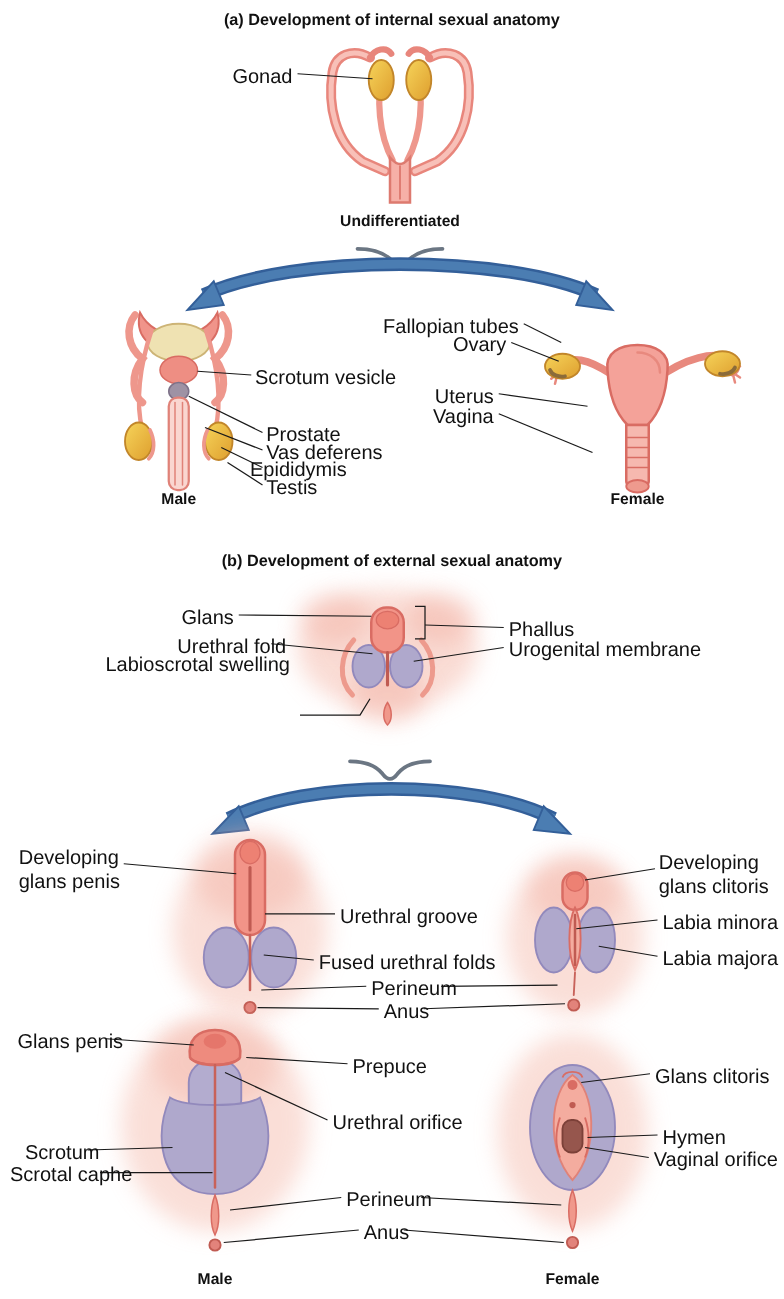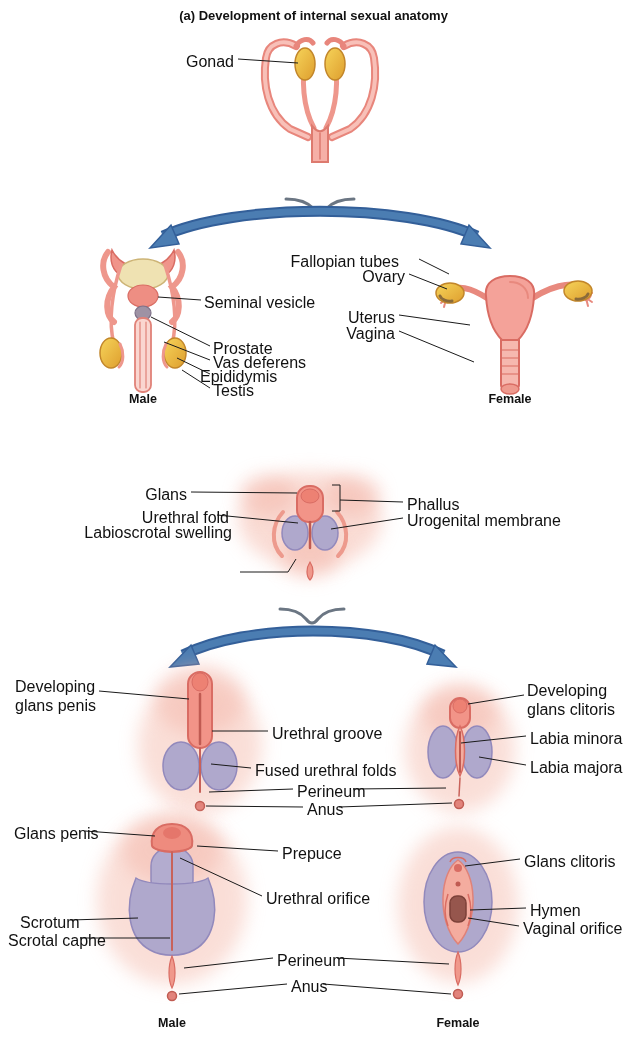--- a/index.html
+++ b/index.html
@@ -199,34 +199,36 @@
       <path d="M287,984 L179,994"></path>
       <path d="M323,984 L451,994"></path>
       <path d="M520,859 L465,866"></path>
       <path d="M526,908 L470,910"></path>
       <path d="M519,926 L468,918"></path>
     </g>
   </svg>
 
   <div class="title" style="top:8px">(a) Development of internal sexual anatomy</div>
   <div class="lbl r" style="right:393px; top:52px">Gonad</div>
-
-  <div class="lbl" style="left:204px; top:293px">Seminal vesicle</div>
+  <div class="lbl b c" style="left:230px; top:170px; width:180px">Undifferentiated</div>
+
+  <div class="lbl" style="left:204px; top:293px">Scrotum vesicle</div>
   <div class="lbl" style="left:213px; top:339px">Prostate</div>
   <div class="lbl" style="left:213px; top:353px">Vas deferens</div>
   <div class="lbl" style="left:200px; top:367px">Epididymis</div>
   <div class="lbl" style="left:213px; top:381px">Testis</div>
   <div class="lbl b c" style="left:108px; top:392px; width:70px">Male</div>
 
-  <div class="lbl r" style="right:228px; top:252px">Fallopian tubes</div>
+  <div class="lbl r" style="right:212px; top:252px">Fallopian tubes</div>
   <div class="lbl r" style="right:222px; top:267px">Ovary</div>
   <div class="lbl r" style="right:232px; top:308px">Uterus</div>
   <div class="lbl r" style="right:232px; top:324px">Vagina</div>
   <div class="lbl b c" style="left:472px; top:392px; width:76px">Female</div>
 
+  <div class="title" style="top:441px">(b) Development of external sexual anatomy</div>
   <div class="lbl r" style="right:440px; top:485px">Glans</div>
   <div class="lbl r" style="right:398px; top:508px">Urethral fold</div>
   <div class="lbl r" style="right:395px; top:523px">Labioscrotal swelling</div>
   <div class="lbl" style="left:407px; top:495px">Phallus</div>
   <div class="lbl" style="left:407px; top:511px">Urogenital membrane</div>
 
   <div class="lbl" style="left:15px; top:677px">
     <div>Developing</div>
     <div>glans penis</div>
   </div>

